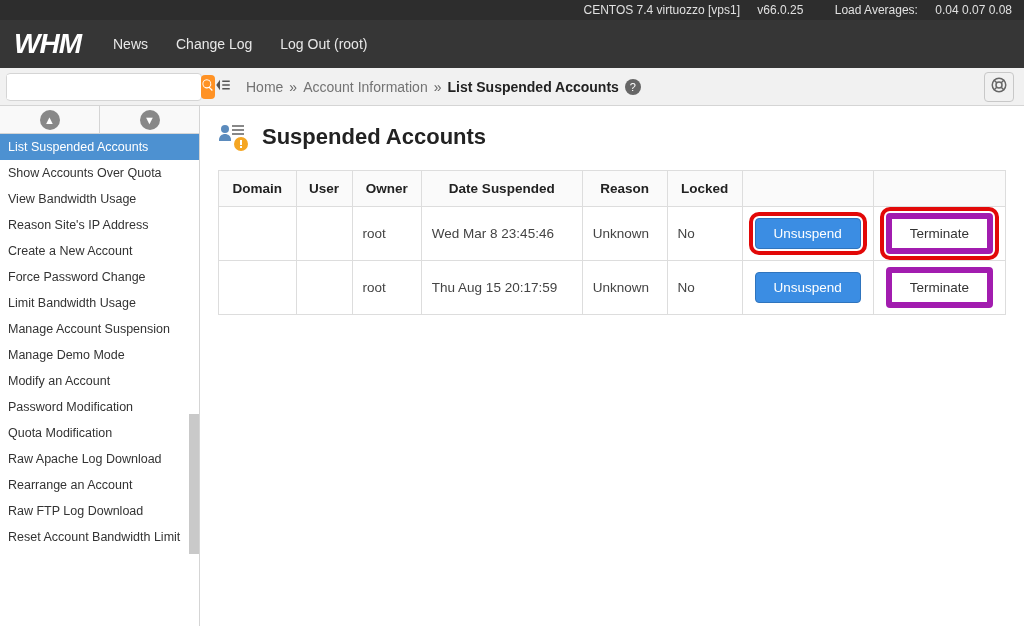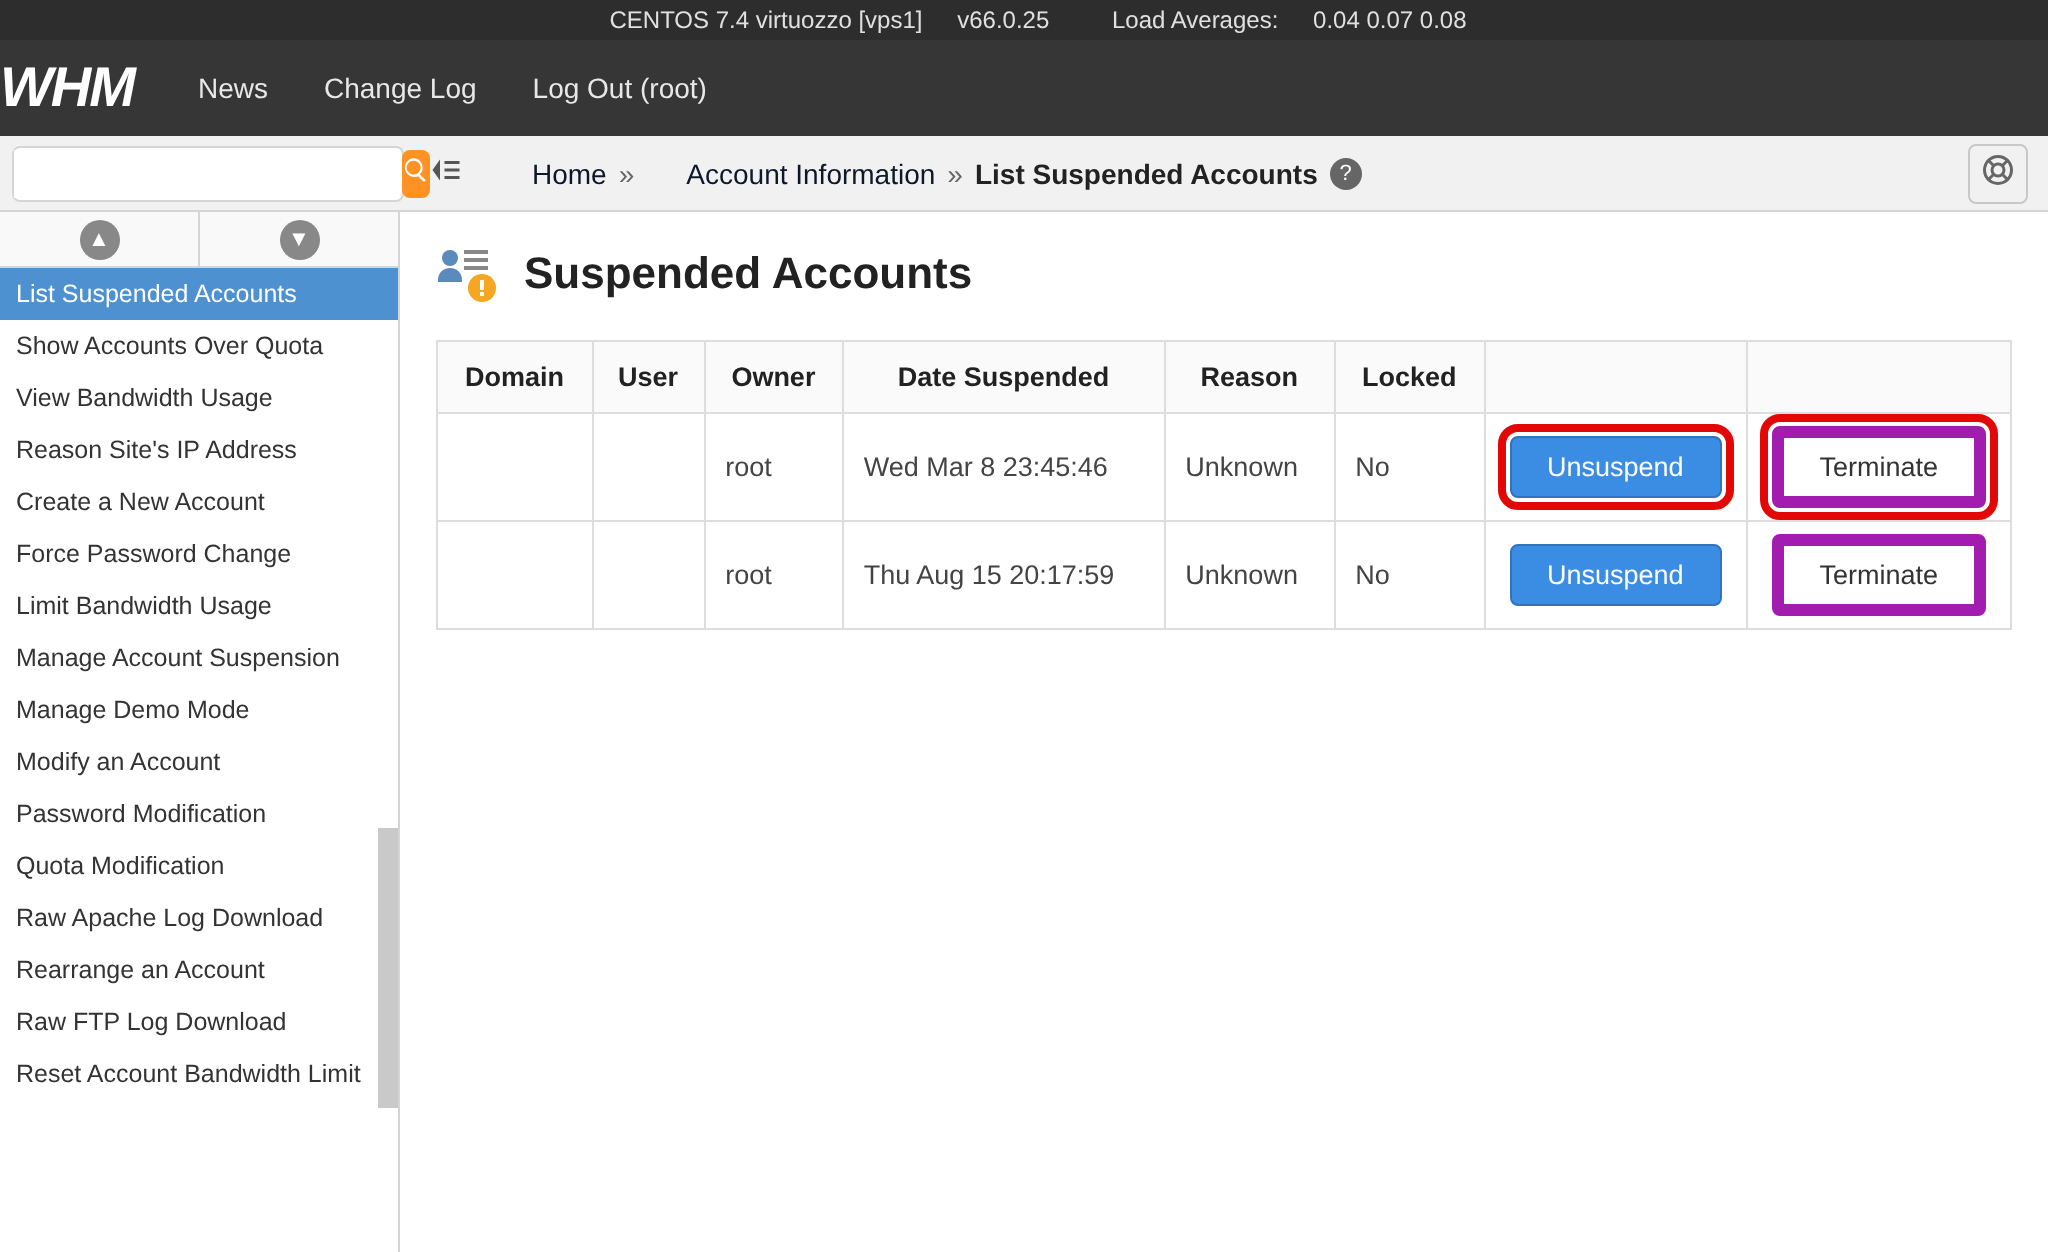--- a/index.html
+++ b/index.html
@@ -1,36 +1,36 @@
 <!DOCTYPE html>
 <html><head>
 <meta charset="utf-8">
 <style>
   * { box-sizing: border-box; margin: 0; padding: 0; }
   body { font-family: -apple-system, BlinkMacSystemFont, "Segoe UI", Arial, sans-serif; font-size: 13px; color: #333; background: #fff; }
 
   
-  .status-bar { background: #2d2d2d; color: #e0e0e0; font-size: 12px; padding: 2px 12px; text-align: center; height: 20px; line-height: 16px; }
+  .status-bar { background: #2d2d2d; color: #e0e0e0; font-size: 12px; padding: 2px 12px; text-align: right; height: 20px; line-height: 16px; }
   .status-bar span { margin-left: 14px; }
 
   
-  .header { background: #363636; display: flex; align-items: center; height: 48px; padding: 0 0; }
+  .header { background: #363636; display: flex; align-items: center; height: 48px; padding: 0 14px; }
   .logo { font-size: 28px; font-weight: 900; font-style: italic; color: #fff; letter-spacing: -1px; margin-right: 18px; font-family: Arial, sans-serif; }
   .nav-link { color: #e8e8e8; font-size: 14px; margin: 0 14px; text-decoration: none; cursor: pointer; }
 
   
   .toolbar { background: #f1f1f1; border-bottom: 1px solid #d5d5d5; height: 38px; display: flex; align-items: center; padding: 0 6px; }
   .search-wrap { display: flex; align-items: center; width: 196px; background: #fff; border: 1px solid #d5d5d5; border-radius: 4px; height: 28px; }
   .search-wrap input { flex: 1; border: none; outline: none; padding: 0 8px; font-size: 13px; height: 24px; }
   .search-btn { width: 26px; height: 24px; background: #ff9224; border-radius: 4px; margin: 2px; display: flex; align-items: center; justify-content: center; cursor: pointer; }
   .search-btn svg { width: 14px; height: 14px; fill: #fff; }
   .menu-toggle { width: 22px; height: 22px; margin: 0 12px 0 10px; cursor: pointer; color: #555; display:flex; align-items:center; justify-content:center; }
   .menu-toggle svg { width: 18px; height: 18px; fill: #555; }
   .crumb { font-size: 14px; color: #444; display: flex; align-items: center; }
-  .crumb a { color: #0f172a; text-decoration: none; cursor: pointer; margin-left: 20px; }
+  .crumb a { color: #737373; text-decoration: none; cursor: pointer; }
   .crumb .sep { margin: 0 6px; color: #666; }
   .crumb .current { color: #222; font-weight: 600; }
   .help-icon { width: 16px; height: 16px; background: #666; border-radius: 50%; color: #fff; font-size: 11px; line-height: 16px; text-align: center; margin-left: 6px; cursor: pointer; }
   .spacer { flex: 1; }
   .suitcase { width: 30px; height: 30px; border: 1px solid #c8c8c8; border-radius: 4px; display: flex; align-items: center; justify-content: center; cursor: pointer; margin-right: 4px; }
   .suitcase svg { width: 18px; height: 18px; fill: #666; stroke:#666; }
 
   
   .layout { display: flex; height: calc(626px - 20px - 48px - 38px); }
 

